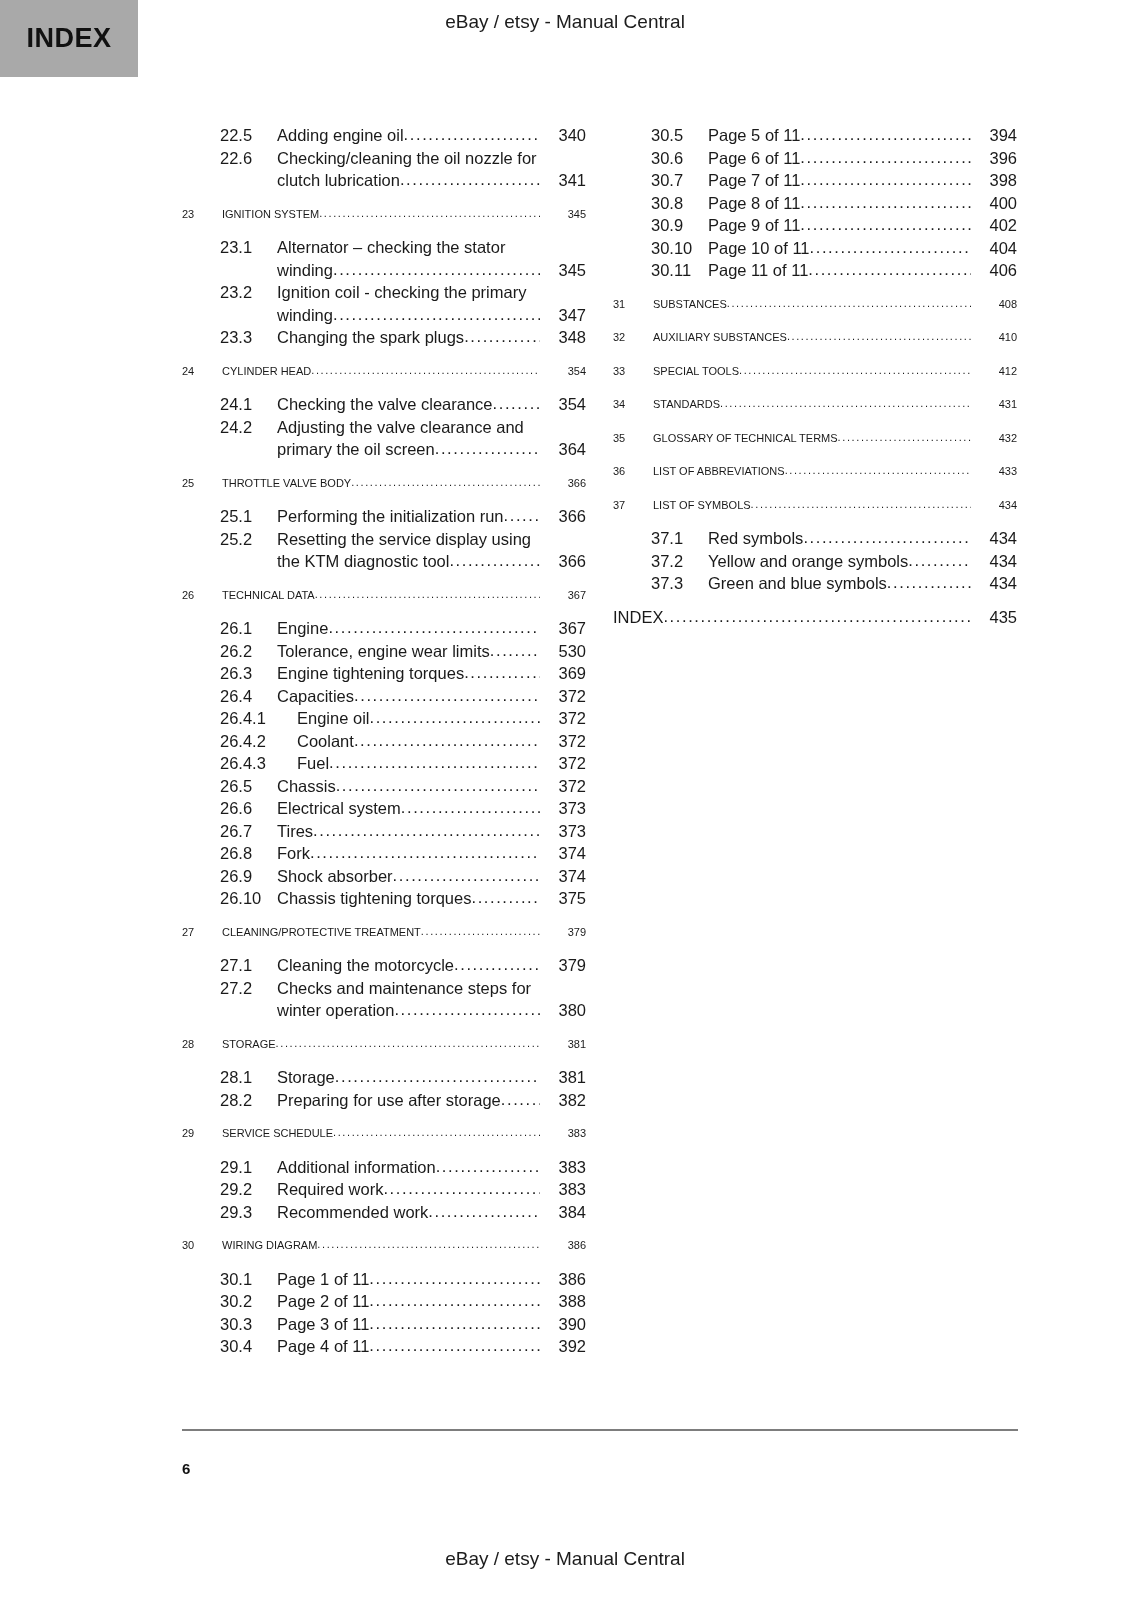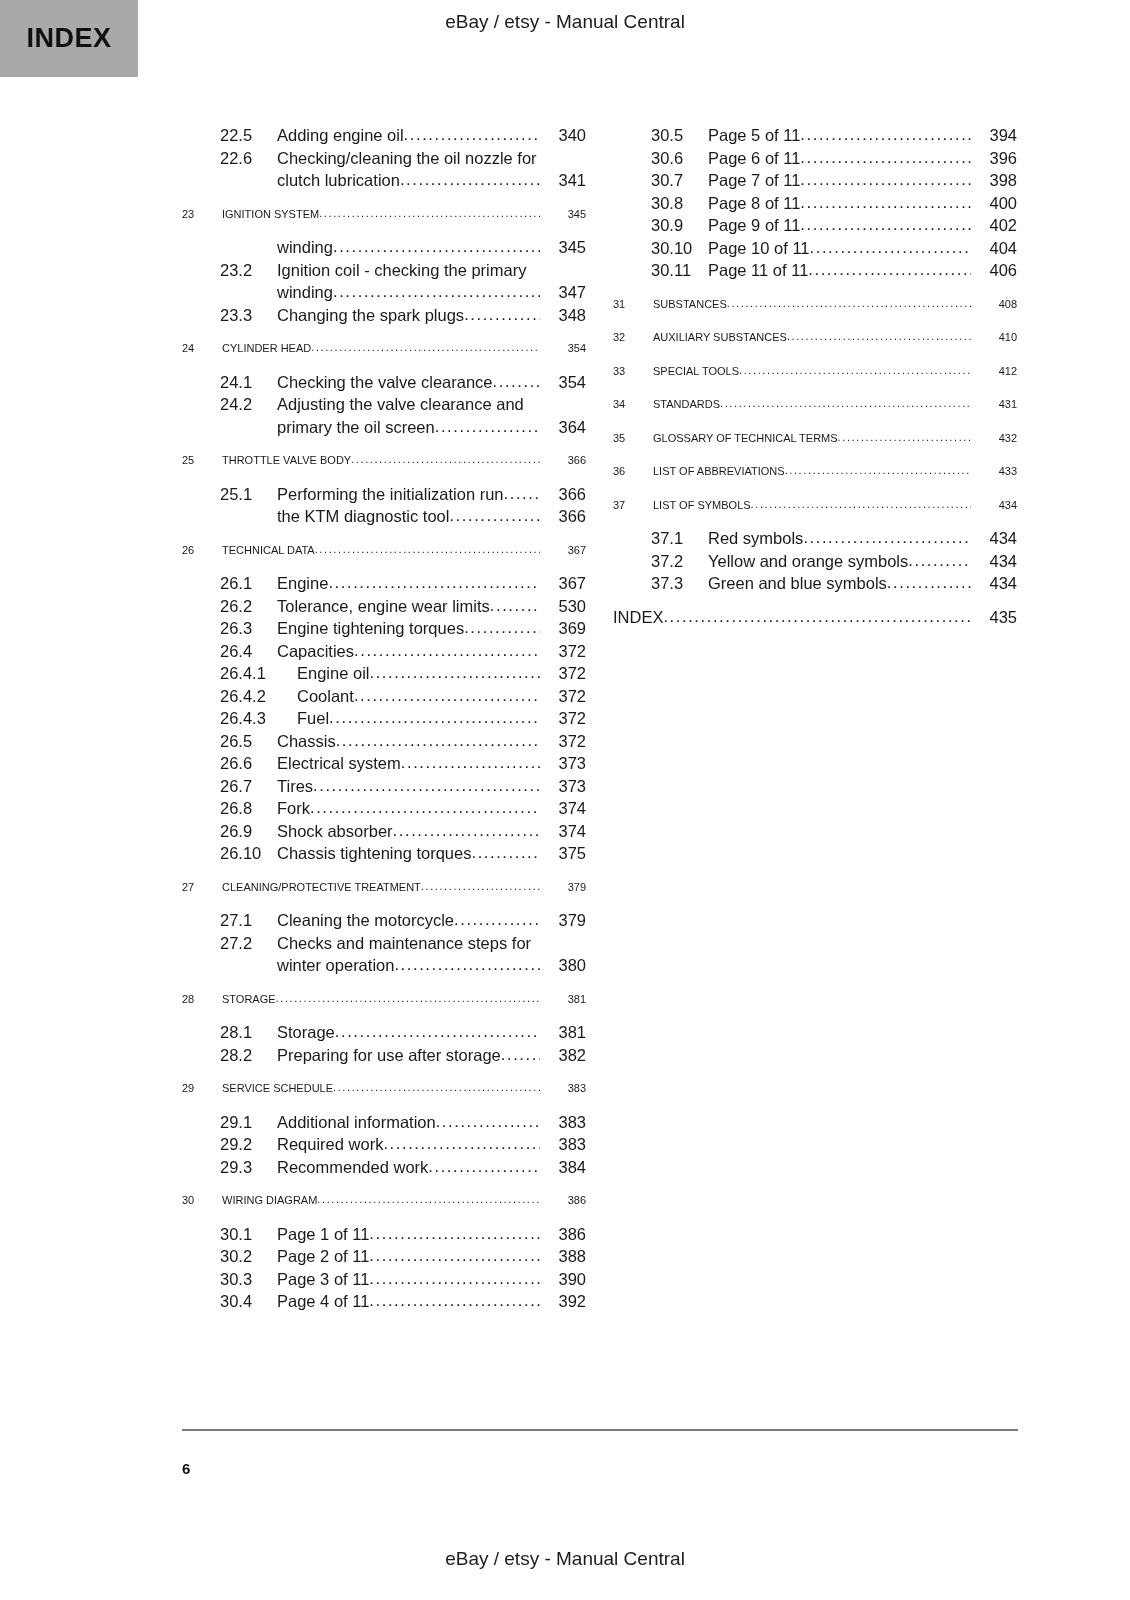--- a/index.html
+++ b/index.html
@@ -222,20 +222,28 @@
       <div class="spacer"></div>
       <div class="row lvl1">
         <span class="num">23</span>
         <span class="title-wrap">
           <span class="title">IGNITION SYSTEM</span>
           <span class="leader"> ..........................................................................................</span>
           <span class="pg">345</span>
         </span>
       </div>
       <div class="spacer"></div>
+      <div class="row lvl2">
+        <span class="num">23.1</span>
+        <span class="title-wrap">
+          <span class="title">Alternator – checking the stator</span>
+          <span class="leader nodots"></span>
+          <span class="pg"></span>
+        </span>
+      </div>
       <div class="row cont">
         <span class="num"></span>
         <span class="title-wrap">
           <span class="title">winding</span>
           <span class="leader"> ..........................................................................................</span>
           <span class="pg">345</span>
         </span>
       </div>
       <div class="row lvl2">
         <span class="num">23.2</span>
@@ -306,20 +314,28 @@
       </div>
       <div class="spacer"></div>
       <div class="row lvl2">
         <span class="num">25.1</span>
         <span class="title-wrap">
           <span class="title">Performing the initialization run</span>
           <span class="leader"> ..........................................................................................</span>
           <span class="pg">366</span>
         </span>
       </div>
+      <div class="row lvl2">
+        <span class="num">25.2</span>
+        <span class="title-wrap">
+          <span class="title">Resetting the service display using</span>
+          <span class="leader nodots"></span>
+          <span class="pg"></span>
+        </span>
+      </div>
       <div class="row cont">
         <span class="num"></span>
         <span class="title-wrap">
           <span class="title">the KTM diagnostic tool</span>
           <span class="leader"> ..........................................................................................</span>
           <span class="pg">366</span>
         </span>
       </div>
       <div class="spacer"></div>
       <div class="row lvl1">

